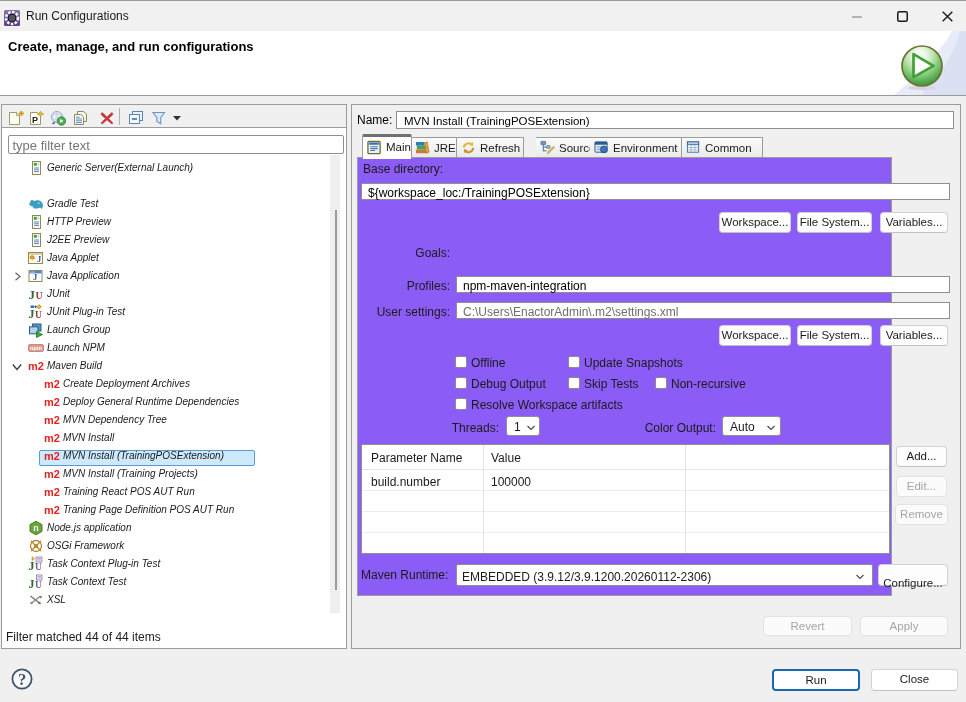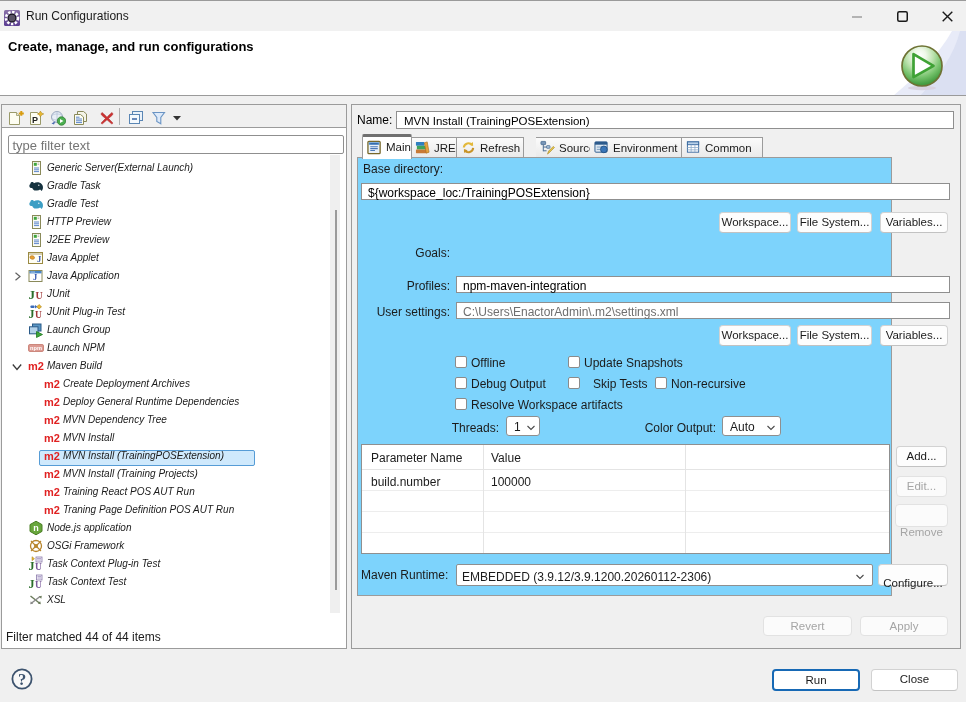--- a/index.html
+++ b/index.html
@@ -30,21 +30,21 @@
 #namefield { position:absolute; left:44px; top:6px; width:558px; height:18px; background:#fff; border:1px solid #8f8f8f; }
 #namefield span { position:absolute; left:7px; top:2.5px; font-size:11.5px; }
 
 .tab { position:absolute; top:32px; height:20px; background:linear-gradient(#fbfbfb,#eaeaea); border:1px solid #9b9b9b; border-left:none; border-bottom:none; }
 .tab .ticn { position:absolute; left:4px; top:2px; width:15px; height:15px; }
 .tab .tl { position:absolute; left:23px; top:4px; font-size:11.5px; color:#1b1b1b; }
 #tabmain { left:10px; top:29px; height:25px; background:#fff; border:1px solid #9b9b9b; border-bottom:none; border-top:3px solid #707070; border-radius:2px 2px 0 0; z-index:5; }
 #tabmain .ticn { top:3px; }
 #tabmain .tl { top:4px; }
 
-#content { position:absolute; left:5px; top:52px; width:535px; height:439px; background:#7dd3fc; border:1px solid #9b9b9b; }
+#content { position:absolute; left:5px; top:52px; width:535px; height:439px; background:#8b5cf6; border:1px solid #9b9b9b; }
 
 .field { position:absolute; background:#fff; border:1px solid #8f8f8f; font-size:12px; }
 .field span { position:absolute; left:6px; top:2px; white-space:nowrap; }
 .btn { position:absolute; height:22px; background:#fdfdfd; border:1px solid #d2d2d2; border-bottom-color:#c2c2c2; border-radius:4px; font-size:11.5px; color:#1b1b1b; text-align:center; }
 .btn.dis { color:#a5a5a5; background:#fbfbfb; border-color:#e2e2e2; }
 .rlabel { position:absolute; font-size:12px; color:#1b1b1b; text-align:right; white-space:nowrap; }
 .cb { position:absolute; width:12px; height:12px; background:#fff; border:1px solid #8b8b8b; border-radius:2px; }
 .combo { position:absolute; background:#fff; border:1px solid #8f8f8f; border-radius:3px; }
 .chev { position:absolute; width:8px; height:8px; }
 
@@ -226,26 +226,20 @@
   <path d="M13.8 3.8 L10.8 4.4 L13.3 6.8 Z" fill="#6a7a5a"></path>
 </symbol>
 </defs>
 </svg>
 
 <div class="trow" style="top:54px;">
       <svg class="ticon" style="left:26px">
         <use href="#i-server"></use>
       </svg>
       <div class="lbl" style="left:45px;">Generic Server(External Launch)</div>
-    </div>
-<div class="trow" style="top:72px;">
-      <svg class="ticon" style="left:26px">
-        <use href="#i-gradled"></use>
-      </svg>
-      <div class="lbl" style="left:45px;">Gradle Task</div>
     </div>
 <div class="trow" style="top:90px;padding-left:11px;">
       <svg class="ticon" style="left:26px">
         <use href="#i-gradlel"></use>
       </svg>
       <div class="lbl" style="left:45px;">Gradle Test</div>
     </div>
 <div class="trow" style="top:108px;">
       <svg class="ticon" style="left:26px">
         <use href="#i-server"></use>
@@ -470,21 +464,21 @@
     <div class="btn" style="left:361px;top:167px;width:72px;height:21px;padding-top:3px;">Workspace...</div>
     <div class="btn" style="left:439px;top:167px;width:75px;height:21px;padding-top:3px;">File System...</div>
     <div class="btn" style="left:522px;top:167px;width:68px;height:21px;padding-top:3px;">Variables...</div>
     <div class="cb" style="left:97px;top:198px;"></div>
       <div class="txt" style="left:113px;top:198px;">Offline</div>
     <div class="cb" style="left:210px;top:198px;"></div>
       <div class="txt" style="left:226px;top:198px;">Update Snapshots</div>
     <div class="cb" style="left:97px;top:219px;"></div>
       <div class="txt" style="left:113px;top:219px;">Debug Output</div>
     <div class="cb" style="left:210px;top:219px;"></div>
-      <div class="txt" style="left:235px;top:219px;">Skip Tests</div>
+      <div class="txt" style="left:226px;top:219px;">Skip Tests</div>
     <div class="cb" style="left:297px;top:219px;"></div>
       <div class="txt" style="left:313px;top:219px;">Non-recursive</div>
     <div class="cb" style="left:97px;top:240px;"></div>
       <div class="txt" style="left:113px;top:240px;">Resolve Workspace artifacts</div>
     <div class="rlabel" style="left:60px;top:263px;width:81px;">Threads:</div>
     <div class="combo" style="left:148px;top:258px;width:34px;height:20px;">
         <span class="txt" style="left:7px;top:3px;">1</span>
       <svg class="chev" style="left:20px;top:7px;" viewBox="0 0 8 5">
           <path d="M0.5 0.5 L4 4 L7.5 0.5" fill="none" stroke="#4a4a4a" stroke-width="1.1"></path>
         </svg>
@@ -503,21 +497,21 @@
       <div class="txt" style="left:9px;top:30px;">build.number</div>
       <div class="txt" style="left:129px;top:30px;">100000</div>
       <div class="abs" style="left:0;top:45px;width:527px;border-top:1px solid #ededed;"></div>
       <div class="abs" style="left:0;top:66px;width:527px;border-top:1px solid #ededed;"></div>
       <div class="abs" style="left:0;top:87px;width:527px;border-top:1px solid #ededed;"></div>
       <div class="abs" style="left:121px;top:0;height:108px;border-left:1px solid #e4e4e4;"></div>
       <div class="abs" style="left:323px;top:0;height:108px;border-left:1px solid #e4e4e4;"></div>
     </div>
     <div class="btn" style="left:538px;top:288px;width:51px;height:21px;padding-top:3px;">Add...</div>
     <div class="btn dis" style="left:538px;top:318px;width:51px;height:21px;padding-top:3px;">Edit...</div>
-    <div class="btn dis" style="left:537px;top:346px;width:53px;height:21px;padding-top:21px;">Remove</div>
+    <div class="btn dis" style="left:537px;top:346px;width:53px;height:21px;padding-top:3px;">Remove</div>
     <div class="txt" style="left:3px;top:410px;">Maven Runtime:</div>
     <div class="combo" style="left:98px;top:406px;width:417px;height:22px;border-radius:2px;">
         <span class="txt" style="left:5px;top:4.5px;">EMBEDDED (3.9.12/3.9.1200.20260112-2306)</span>
       <svg class="chev" style="left:399px;top:8px;" viewBox="0 0 8 5">
           <path d="M0.5 0.5 L4 4 L7.5 0.5" fill="none" stroke="#4a4a4a" stroke-width="1.1"></path>
         </svg>
       </div>
     <div class="btn" style="left:520px;top:406px;width:70px;height:22px;padding-top:12px;">Configure...</div>
   </div>
   <div class="btn dis" style="left:411px;top:511px;width:89px;height:20px;padding-top:3px;">Revert</div>

